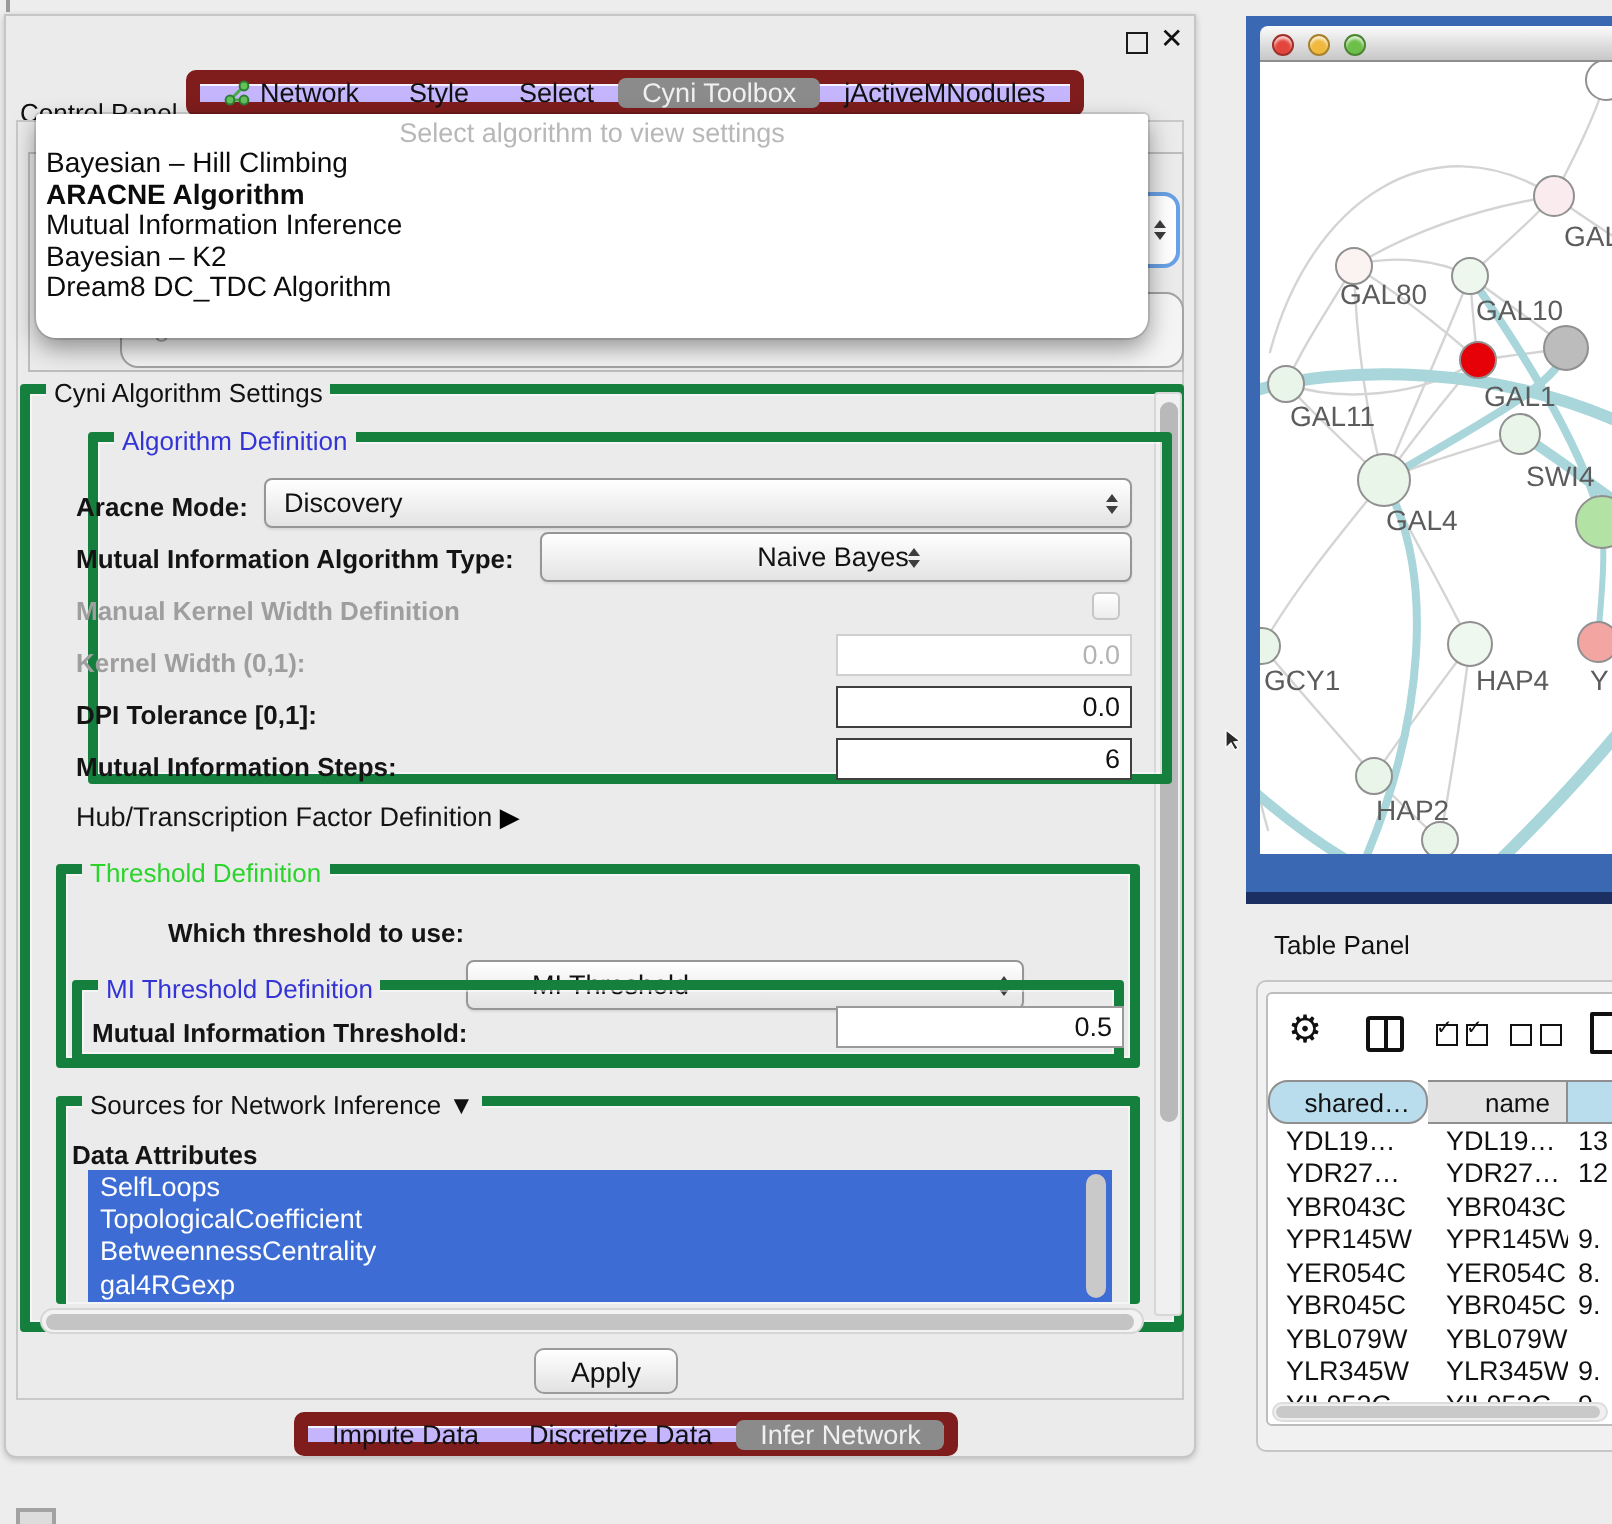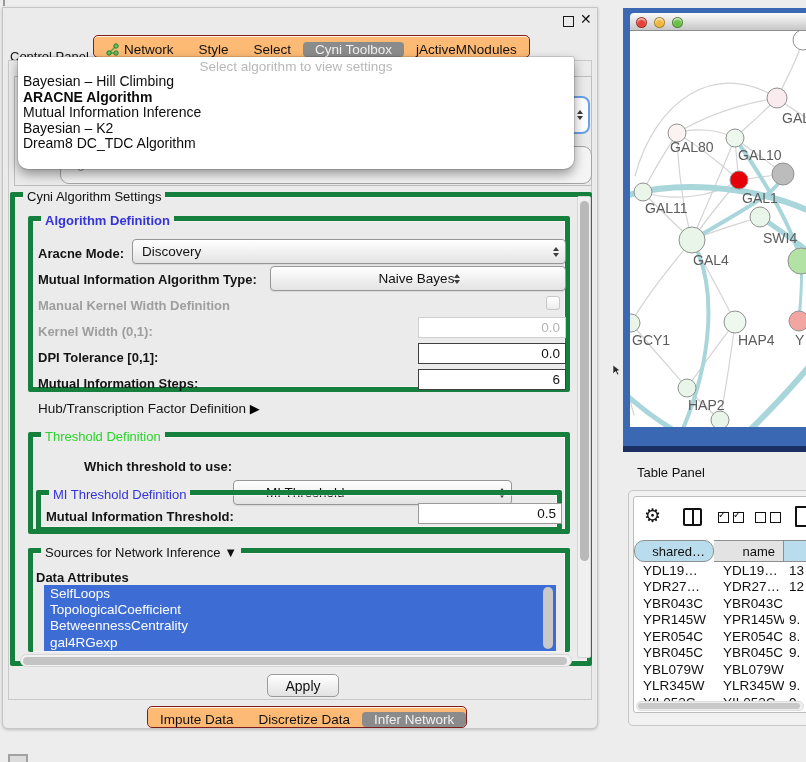--- a/index.html
+++ b/index.html
@@ -8,21 +8,21 @@
   #screen{position:relative;width:806px;height:762px;overflow:hidden;}
   .abs{position:absolute;box-sizing:border-box;}
   .nowrap{white-space:nowrap;}
   
   .cp-window{left:2px;top:7px;width:596px;height:722px;background:#ebebeb;
              border:1px solid #c6c6c6;border-radius:0 0 6px 6px;box-shadow:0 1px 3px rgba(0,0,0,0.2);}
   .cp-title{left:10px;top:13px;font-size:13px;color:#111;margin-top:36px;}
   .float-icon{left:563px;top:16px;width:11px;height:11px;border:1.5px solid #1a1a1a;background:transparent;}
   .close-icon{left:580px;top:11px;font-size:14px;font-weight:bold;color:#111;}
   
-  .tabbar{display:flex;align-items:flex-end;background:#fdba74;border:1px solid #7f1d1d;
+  .tabbar{display:flex;align-items:center;background:#c4b5fd;border:7px solid #7f1d1d;
           border-radius:5px;font-size:13.5px;height:23px;box-shadow:inset 0 1px 0 rgba(255,255,255,0.8);}
   .tab{display:flex;align-items:center;gap:5px;padding:0 12px;color:#111;cursor:default;}
   .tab.selected{background:#8b8b8b;color:#f0f0f0;border-radius:4px;}
   .tab-sep{width:1px;background:#b2b2b2;margin:4px 0;}
   #top-tabs{left:93px;top:35px;}
   #bottom-tabs{left:147px;top:706px;height:22px;}
   
   .content-panel{left:8px;top:60px;width:584px;height:640px;border:1px solid #c9c9c9;background:#ebebeb;}
   
   .hidden-group{left:14px;top:76px;width:578px;height:110px;border:1px solid #bdbdbd;background:#ebebeb;}
@@ -172,21 +172,21 @@
       </div>
   </div>
 
   <div class="abs group" style="left:10px;top:192px;width:582px;height:474px;">
     <span class="group-title">Cyni Algorithm Settings</span>
   </div>
   <div class="abs vscroll">
       <div class="thumb"></div>
     </div>
 
-  <div class="abs group" style="left:28px;top:216px;width:542px;height:176px;font-weight:bold;">
+  <div class="abs group" style="left:44px;top:216px;width:542px;height:176px;">
     <span class="group-title blue">Algorithm Definition</span>
   </div>
   <div class="abs lbl" style="left:38px;top:246px;">Aracne Mode:</div>
   <div class="abs combo" style="left:132px;top:239px;width:434px;">
     <span>Discovery</span>
     <span class="spinner">
         <span class="tri-up"></span>
         <span class="tri-down"></span>
       </span>
   </div>

